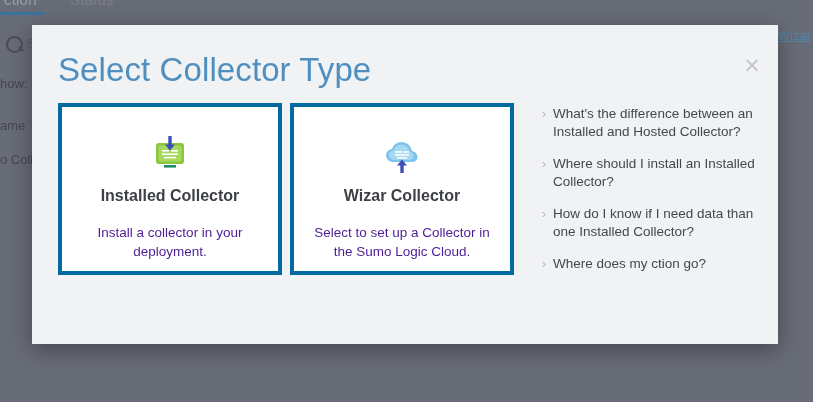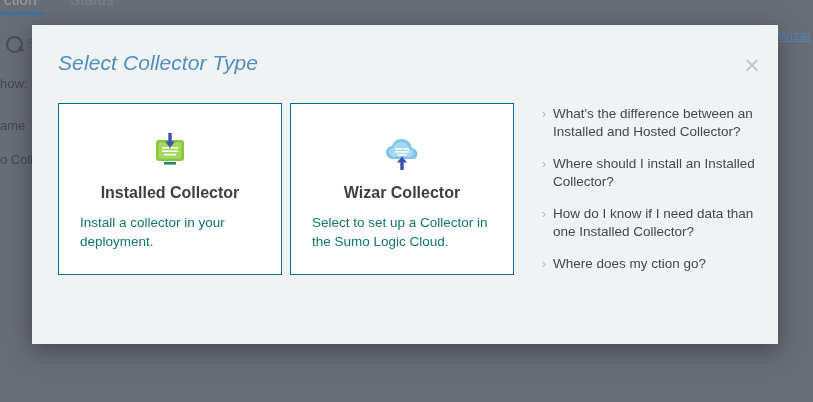--- a/index.html
+++ b/index.html
@@ -105,25 +105,24 @@
     text-align: center;
     color: #c2c4c8;
     cursor: pointer;
     user-select: none;
     font-family: "DejaVu Sans", sans-serif;
   }
   #modal-title {
     position: absolute;
     left: 26px;
     top: 26px;
-    font-size: 21px;
+    font-size: 33px;
     font-weight: 400;
     color: #4f8fc0;
     letter-spacing: .1px;
-    font-style: italic;
   }
 
   #modal-body {
     position: absolute;
     left: 26px;
     top: 78px;
     right: 10px;
     bottom: 0;
     display: flex;
     align-items: flex-start;
@@ -131,21 +130,21 @@
 
   
   #cards {
     display: flex;
     gap: 8px;
   }
   .card {
     width: 224px;
     height: 172px;
     background: #ffffff;
-    border: 1px solid #0369a1;
+    border: 4px solid #0369a1;
     box-sizing: border-box;
     display: flex;
     flex-direction: column;
     align-items: center;
     cursor: pointer;
     padding-top: 26px;
   }
   .card-icon {
     height: 46px;
     display: flex;
@@ -153,24 +152,24 @@
     justify-content: center;
   }
   .card-title {
     margin-top: 8px;
     font-size: 16px;
     font-weight: bold;
     color: #3c3f45;
     text-align: center;
   }
   .card-desc {
-    margin-top: 11px;
+    margin-top: 18px;
     font-size: 13.5px;
-    color: #0f766e;
-    text-align: left;
+    color: #4c1d95;
+    text-align: center;
     line-height: 19px;
     width: 180px;
   }
 
   
   #faq {
     margin-left: 28px;
     width: 218px;
     padding-top: 2px;
   }

